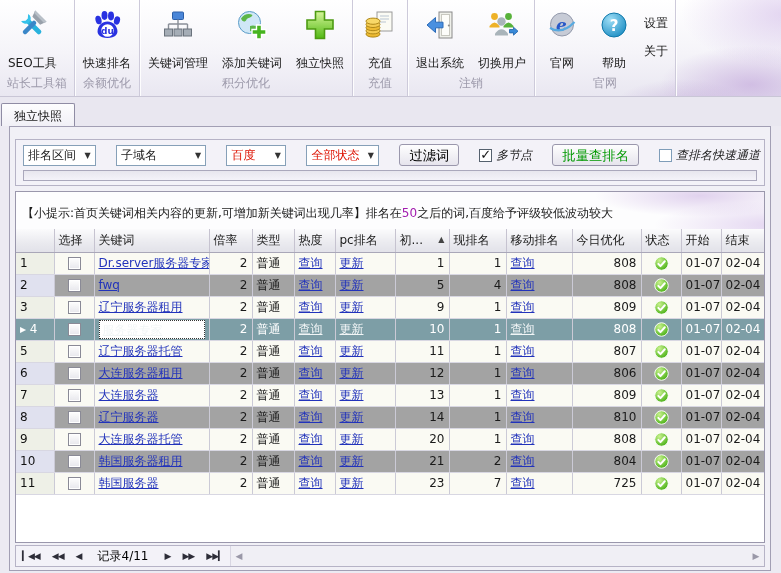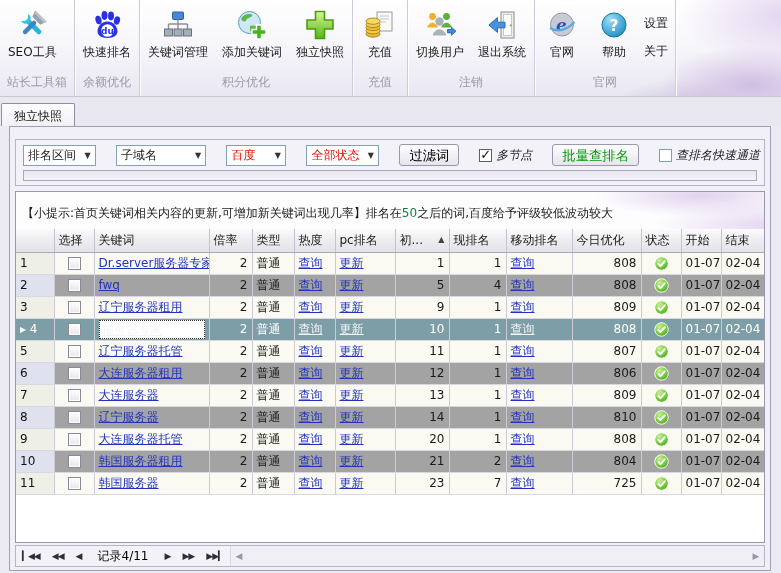--- a/index.html
+++ b/index.html
@@ -13,21 +13,21 @@
     border-bottom:1px solid #c9c6d6; box-shadow:0 1px 0 #ffffff; }
   .ribbon-swirl { position:absolute; right:0; top:0; width:250px; height:100%;
     background:
       radial-gradient(ellipse 130px 55px at 88% 88%, rgba(182,146,212,.50), transparent 70%),
       radial-gradient(ellipse 150px 75px at 102% 15%, rgba(206,182,230,.55), transparent 70%),
       radial-gradient(ellipse 100px 45px at 60% 115%, rgba(168,132,200,.38), transparent 70%); }
   .ribbon-groups { position:relative; z-index:1; display:flex; height:100%; }
   .rgroup { display:flex; flex-direction:column; border-right:1px solid #cdcada;
     box-shadow:1px 0 0 rgba(255,255,255,.9); padding:1px 1px 0; }
   .rbtns { flex:1; display:flex; align-items:flex-start; }
-  .rbtn { display:flex; flex-direction:column; align-items:center; gap:3px;
+  .rbtn { display:flex; flex-direction:column; align-items:center; gap:14px;
     padding:8px 7px 2px; min-width:52px; cursor:default; border-radius:3px; }
   .ricon { width:32px; height:32px; display:flex; align-items:center; justify-content:center; }
   .rlabel { white-space:nowrap; color:#1a1a1a; }
   .rsmallcol { display:flex; flex-direction:column; gap:11px; padding:14px 6px 0 4px; }
   .rsmall { white-space:nowrap; cursor:default; }
   .glabel { text-align:center; color:#9d9aab; padding:1px 6px 5px; white-space:nowrap; }
 
   
   .tabbar { position:absolute; left:0; top:97px; width:781px; height:29px; background:#e9e7f0; }
   .tab { position:absolute; left:1px; bottom:0; height:23px; padding:4px 12px 0;
@@ -57,21 +57,21 @@
     border:1px solid #aaa8bc; background:linear-gradient(#e7e6ee,#f4f3f9); }
 
   .tablepanel { position:absolute; left:5px; right:5px; top:64px; height:352px;
     border:1px solid #9a97ac; background:#fff; overflow:hidden; }
   .notice { position:relative; height:37px; padding:13px 6px 0; background:#fdfdfe;
     white-space:nowrap; overflow:hidden; }
   .notice-swirl { position:absolute; right:0; top:0; width:320px; height:100%;
     background:
       radial-gradient(ellipse 150px 30px at 80% 10%, rgba(190,158,218,.45), transparent 70%),
       radial-gradient(ellipse 180px 35px at 105% 90%, rgba(200,172,226,.5), transparent 70%); }
-  .notice .hl { color:#15803d; }
+  .notice .hl { color:#a21caf; }
 
   table.grid { border-collapse:collapse; table-layout:fixed; width:751px; position:relative; z-index:1; }
   .grid th { height:23px; font-weight:normal; text-align:left; padding:0 4px;
     background:linear-gradient(#fbfbfc,#eaeaef 60%,#e2e2e9);
     border-right:1px solid #c6c3d0; border-bottom:1px solid #a9a7b8; white-space:nowrap; overflow:hidden;margin-left:34px; }
   .grid th .sortarrow { float:right; font-size:8px; color:#444; padding-top:3px; }
   .grid td { height:22px; padding:0 4px; border-right:1px solid #cbcad6;
     border-bottom:1px solid #d8d7e2; white-space:nowrap; overflow:hidden; background:#fafaf3; }
   .grid tr.alt td { background:#a3a3a3; }
   .grid td.gut { background:#eef0e7; color:#111; }
@@ -214,47 +214,47 @@
             <span class="rlabel">充值</span>
           </div>
         </div>
         <div class="glabel">充值</div>
       </div>
       <div class="rgroup">
         <div class="rbtns">
           <div class="rbtn">
             <span class="ricon">
               <svg viewBox="0 0 32 32" width="32" height="32">
+                <rect x="15" y="3" width="13" height="26" fill="#eff0ea" stroke="#8a8a8a"></rect>
+                <rect x="17.5" y="5.5" width="8" height="21" fill="#fdfdfa" stroke="#c8c8c0"></rect>
+                <circle cx="24.8" cy="16.5" r="1" fill="#8a8a8a"></circle>
+                <path d="M3 16l8.5-7.5v4.7h7.5v5.6h-7.5v4.7z" fill="#4a90e0" stroke="#2a6ab8"></path>
+              </svg>
+            </span>
+            <span class="rlabel">退出系统</span>
+          </div>
+          <div class="rbtn">
+            <span class="ricon">
+              <svg viewBox="0 0 32 32" width="32" height="32">
                 <g>
                   <circle cx="8.5" cy="7.5" r="3.4" fill="#eeb227"></circle>
                   <path d="M3.5 17q5-7 10 0v1.5h-10z" fill="#eeb227"></path>
                 </g>
                 <g>
                   <circle cx="22.5" cy="7.5" r="3.4" fill="#58b23a"></circle>
                   <path d="M17.5 17q5-7 10 0v1.5h-10z" fill="#58b23a"></path>
                 </g>
                 <g>
                   <circle cx="15.5" cy="12.5" r="4.2" fill="#a9b4ba"></circle>
                   <path d="M9 24.5q6.5-8.5 13 0v2H9z" fill="#a9b4ba"></path>
                 </g>
                 <path d="M23.5 20.5h4v-2.3l4.5 4-4.5 4v-2.3h-4z" fill="#3a8ad8" stroke="#1f62a8" stroke-width=".8"></path>
               </svg>
             </span>
             <span class="rlabel">切换用户</span>
-          </div>
-          <div class="rbtn">
-            <span class="ricon">
-              <svg viewBox="0 0 32 32" width="32" height="32">
-                <rect x="15" y="3" width="13" height="26" fill="#eff0ea" stroke="#8a8a8a"></rect>
-                <rect x="17.5" y="5.5" width="8" height="21" fill="#fdfdfa" stroke="#c8c8c0"></rect>
-                <circle cx="24.8" cy="16.5" r="1" fill="#8a8a8a"></circle>
-                <path d="M3 16l8.5-7.5v4.7h7.5v5.6h-7.5v4.7z" fill="#4a90e0" stroke="#2a6ab8"></path>
-              </svg>
-            </span>
-            <span class="rlabel">退出系统</span>
           </div>
         </div>
         <div class="glabel">注销</div>
       </div>
       <div class="rgroup">
         <div class="rbtns">
           <div class="rbtn">
             <span class="ricon">
               <svg viewBox="0 0 32 32" width="32" height="32">
                 <circle cx="16" cy="15.5" r="11.5" fill="#c7cbd6" stroke="#949aac"></circle>

